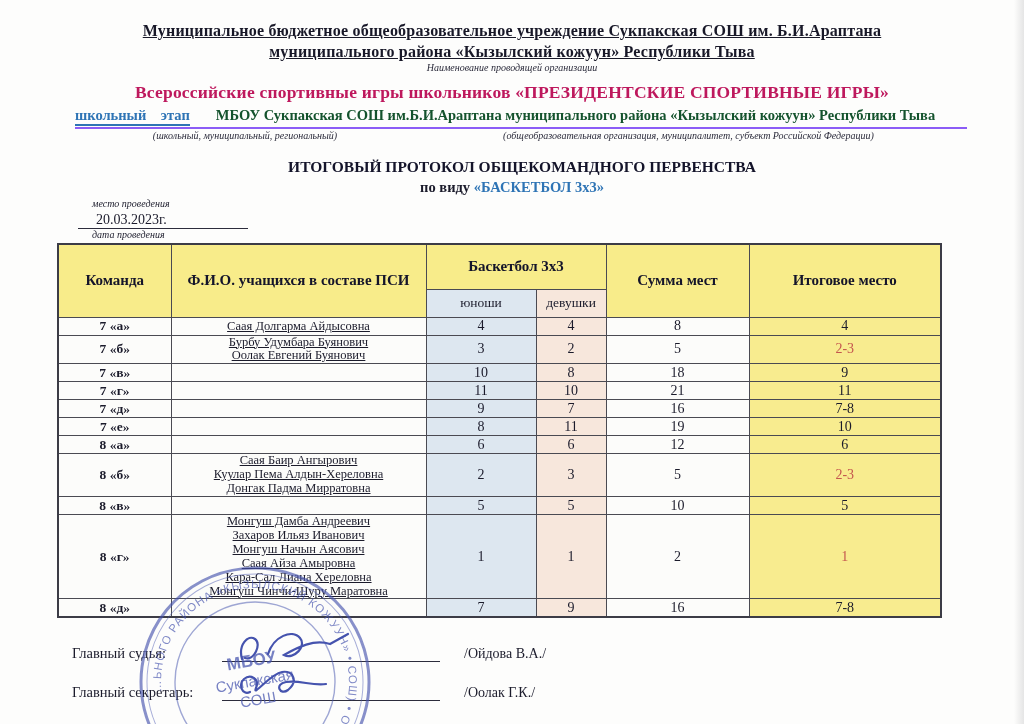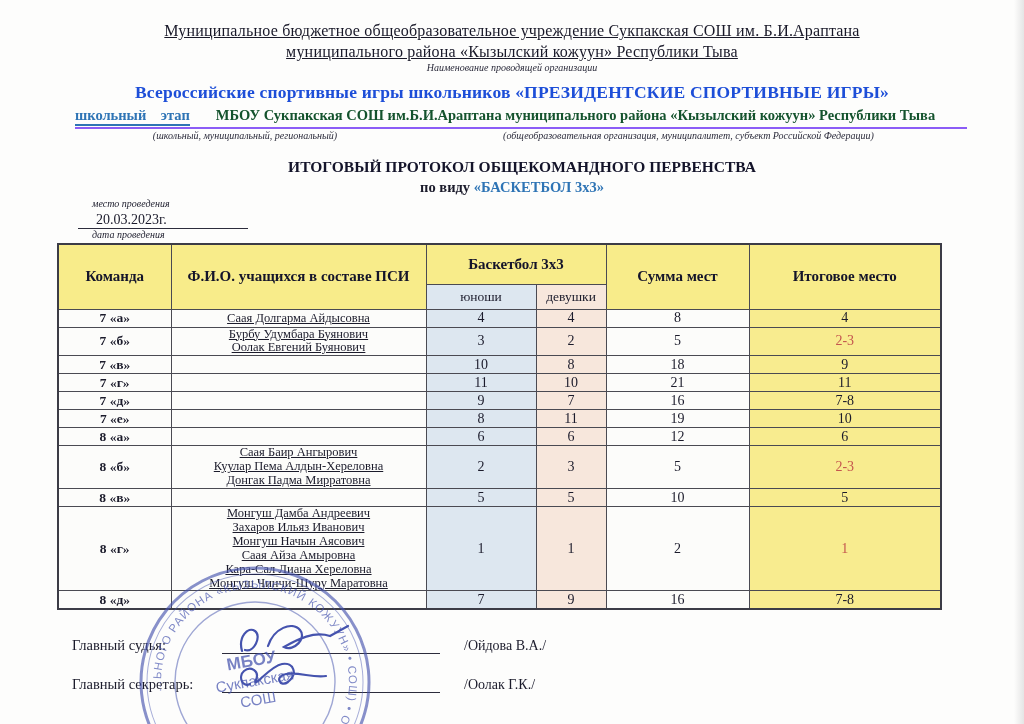--- a/index.html
+++ b/index.html
@@ -9,29 +9,29 @@
     background:#fdfdfc;
     color:#1b1b2b;
     position:relative;
     overflow:hidden;
   }
   .page { position:absolute; inset:0; padding-top:20px; }
 
   
   .org-block { text-align:center; }
   .org-line {
-    font-size:16px; font-weight:normal; letter-spacing:.2px;
+    font-size:16px; font-weight:bold; letter-spacing:.2px;
     text-decoration:underline; line-height:21px; color:#181828;
   }
   .small-caption {
     font-size:10px; font-style:italic; color:#2a2a3a; line-height:12px;text-align:center;
   }
   .main-title {
     text-align:center; font-size:17.5px; font-weight:bold;
-    margin-top:8px; color:#1d4ed8; letter-spacing:.2px;
+    margin-top:8px; color:#be185d; letter-spacing:.2px;
   }
   .stage-row {
     margin:4px 57px 0 75px;
     border-bottom:2px solid #8b5cf6;
     display:flex; align-items:baseline; gap:26px;
     padding-bottom:1px;
   }
   .stage-label {
     color:#2e74b5; font-weight:bold; font-size:14.5px;
     border-bottom:2px solid #2e74b5; white-space:pre;
@@ -70,21 +70,21 @@
   table.results col.c-girls { width:70px;  }
   table.results col.c-sum   { width:143px; }
   table.results col.c-place { width:192px; }
   table.results th, table.results td {
     border:1px solid #4a4a52; text-align:center; vertical-align:middle;
     padding:0 3px;
   }
   table.results { border:2px solid #3c3c46; }
   th.yellow { background:#f8ec8a; font-weight:bold; font-size:15px; color:#14142a; }
   th.group-head { height:36px; }
-  th.span-head { height:65px;margin-top:7px; }
+  th.span-head { height:73px;margin-top:7px; }
   th.sub-boys  { background:#dde7f0; font-weight:normal; font-size:13.5px; text-align:left; padding-left:9px; height:22px; }
   th.sub-girls { background:#f7e7dc; font-weight:normal; font-size:13.5px; text-align:left; padding-left:9px; height:22px; }
   td.team  { font-weight:bold; font-size:13.5px; background:#fcfcfa; }
   td.names { background:#fcfcfa; font-size:12.5px; line-height:13.9px; padding:1px 2px;text-decoration:underline; }
   td.boys  { background:#dde7f0; }
   td.girls { background:#f7e7dc; }
   td.sum   { background:#fcfcfa; }
   td.place { background:#f8ec8f; }
   td.place.red { color:#c4564e; }
   tr.single td { height:18px; line-height:16px; }

